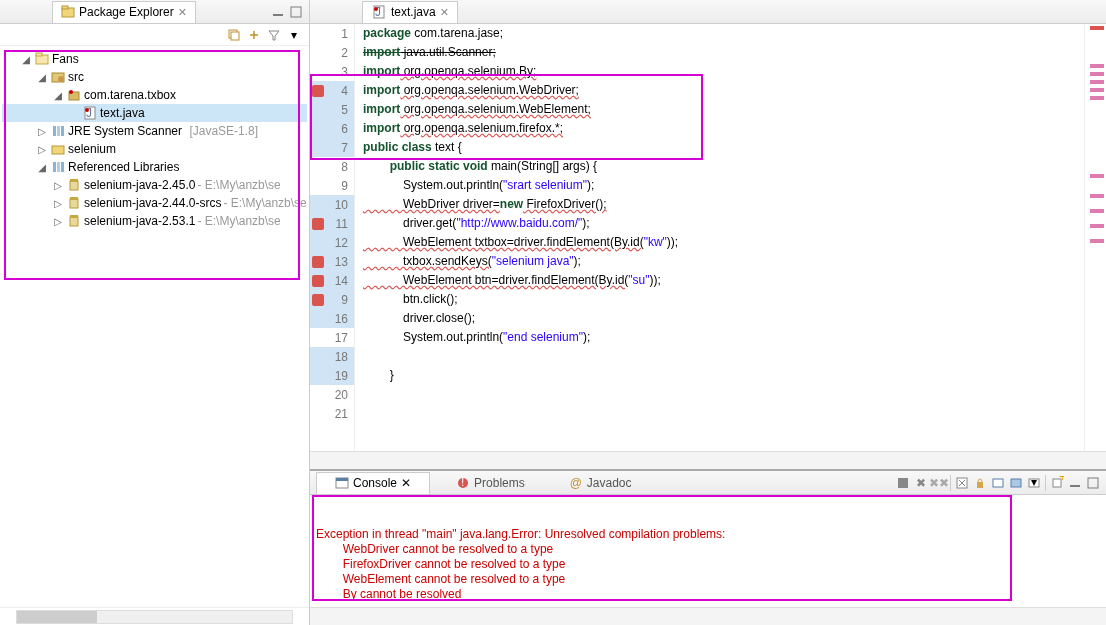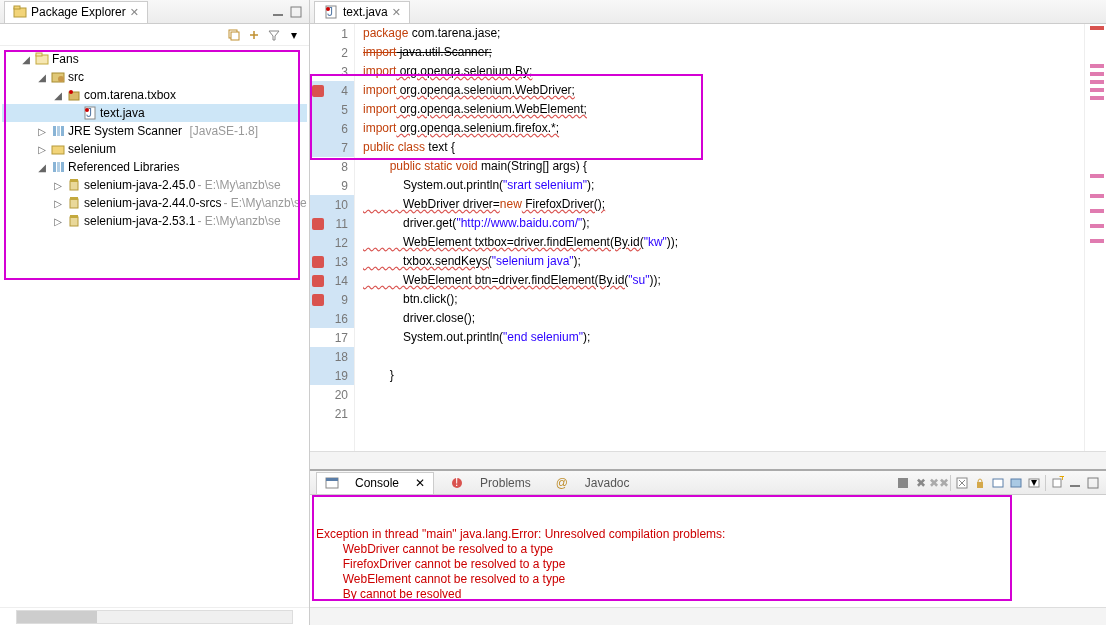--- a/index.html
+++ b/index.html
@@ -1,20 +1,20 @@
 <!DOCTYPE html>
 <html><head>
 <meta charset="utf-8">
 <style>
 * { margin: 0; padding: 0; box-sizing: border-box; font-family: "Segoe UI", Tahoma, sans-serif; font-size: 12px; }
 body { background: #fff; width: 1106px; height: 625px; display: flex; overflow: hidden; }
 .left-pane { width: 310px; height: 100%; border-right: 1px solid #ccc; display: flex; flex-direction: column; background: #fff; }
 .right-pane { flex: 1; height: 100%; display: flex; flex-direction: column; }
 .tab-bar { height: 24px; background: linear-gradient(#f8f8f8,#ececec); border-bottom: 1px solid #ccc; display: flex; align-items: center; padding-left: 4px; }
-.tab { background: #fff; border: 1px solid #ccc; border-bottom: none; padding: 2px 8px; display: flex; align-items: center; gap: 4px; height: 22px; }
+.tab { background: #fff; border: 1px solid #ccc; border-bottom: none; padding: 2px 8px; display: flex; align-items: center; gap: 4px; height: 22px; margin-left: 48px; }
 .tab .close { color: #888; cursor: pointer; font-size: 11px; }
 .tab-bar-spacer { flex: 1; }
 .tab-icons { display: flex; gap: 4px; padding-right: 6px; align-items: center; }
 .mini-icon { width: 14px; height: 14px; display: inline-flex; align-items: center; justify-content: center; }
 .toolbar-row { height: 22px; border-bottom: 1px solid #eee; display: flex; justify-content: flex-end; align-items: center; gap: 6px; padding-right: 8px; }
 .tree { flex: 1; overflow: auto; padding: 4px 2px; position: relative; }
 .highlight-box1 { position: absolute; border: 2px solid #d400d4; pointer-events: none; }
 .tree-row { display: flex; align-items: center; height: 18px; padding-left: 4px; white-space: nowrap; gap: 2px; }
 .twisty { width: 12px; display: inline-block; text-align: center; color: #666; font-size: 10px; }
 .indent { display: inline-block; }
@@ -23,32 +23,32 @@
 .tree-row .decor { color: #999; }
 .scroll-bottom { height: 18px; border-top: 1px solid #eee; display: flex; align-items: center; }
 .editor-area { flex: 1; display: flex; flex-direction: column; border-bottom: 1px solid #aaa; position: relative; overflow: hidden; }
 .editor-body { flex: 1; display: flex; overflow: hidden; position: relative; }
 .gutter { width: 45px; background: #fff; border-right: 1px solid #eee; font-family: Consolas, monospace; font-size: 13px; color: #787878; text-align: right; }
 .gutter .ln { height: 19px; padding-right: 6px; display: flex; align-items: center; justify-content: flex-end; position: relative; }
 .gutter .ln.err::before { content: ""; position: absolute; left: 2px; width: 12px; height: 12px; background: #d9534f; border-radius: 2px; }
 .gutter .ln.err.box { background: #d0e4f5; }
 .gutter .ln.box { background: #d0e4f5; }
 .code { flex: 1; font-family: Consolas, "Courier New", monospace; font-size: 14px; line-height: 19px; white-space: pre; padding-left: 8px; overflow: hidden; }
-.code .kw { color: #c2410c; font-weight: normal; }
+.code .kw { color: #14532d; font-weight: bold; }
 .code .str { color: #2a00ff; }
 .code .err-u { text-decoration: underline wavy #d9534f; }
 .code .cursor-line { background: #e8f2fe; display: inline-block; width: 100%; }
 .overview-ruler { width: 22px; background: #fff; border-left: 1px solid #eee; position: relative; }
 .overview-ruler .mark { position: absolute; right: 2px; width: 14px; height: 4px; background: #e07bb0; }
 .overview-ruler .mark.red { background: #d9534f; }
 .editor-highlight { position: absolute; border: 2px solid #d400d4; pointer-events: none; }
 .hscroll { height: 18px; background: #f4f4f4; border-top: 1px solid #ddd; }
 .console-pane { height: 155px; display: flex; flex-direction: column; border-top: 1px solid #aaa; }
 .console-tabbar { height: 24px; background: linear-gradient(#f8f8f8,#ececec); border-bottom: 1px solid #ccc; display: flex; align-items: center; padding: 0 6px; gap: 8px; }
-.console-tab { background: #fff; border: 1px solid #ccc; border-bottom: none; padding: 2px 8px; display: flex; align-items: center; gap: 16px; height: 22px; }
+.console-tab { background: #fff; border: 1px solid #ccc; border-bottom: none; padding: 2px 18px; display: flex; align-items: center; gap: 4px; height: 22px; }
 .console-tab.inactive { background: transparent; border: none; color: #555; }
 .console-toolbar { margin-left: auto; display: flex; gap: 4px; align-items: center; }
 .console-title { height: 18px; padding: 1px 6px; color: #666; font-size: 11px; border-bottom: 1px solid #eee; white-space: nowrap; overflow: hidden; }
 .console-body { flex: 1; font-family: "Courier New", monospace; font-size: 13px; color: #c00; padding: 2px 6px; white-space: pre; overflow: hidden; position: relative; }
 .console-highlight { position: absolute; border: 2px solid #d400d4; pointer-events: none; }
 svg { display: block; }
 </style>
 </head>
 <body>
 

